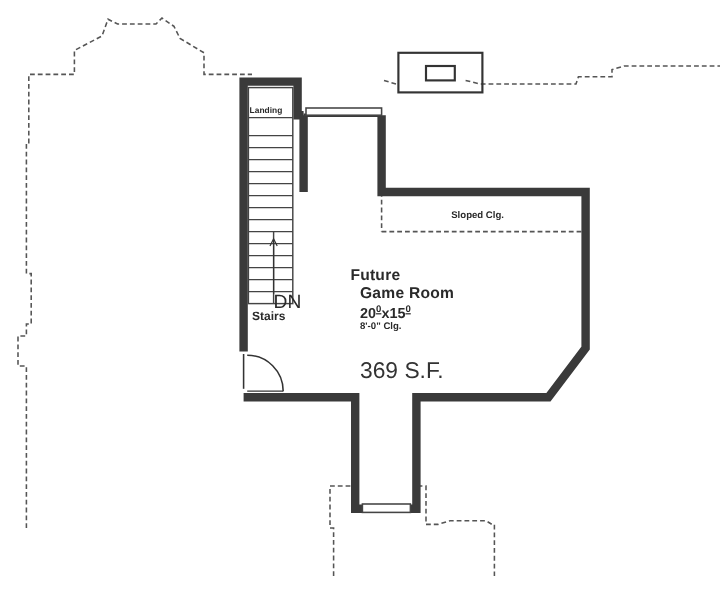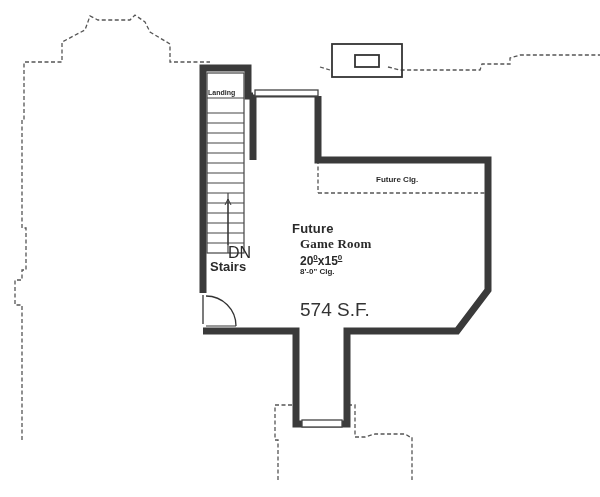--- a/index.html
+++ b/index.html
@@ -5,21 +5,21 @@
     html, body { margin:0; padding:0; background:#ffffff; }
     body { width:600px; height:497px; position:relative; overflow:hidden; font-family:"Liberation Sans", sans-serif; }
     #plan { position:absolute; left:0; top:0; width:600px; height:497px; }
     .lbl { position:absolute; color:#2a2a2a; white-space:nowrap; line-height:1; }
     .room-name { font-size:13px; font-weight:bold; letter-spacing:0.2px; }
     .dim { font-size:12px; font-weight:bold;text-align:center; }
     .dim sup { font-size:8px; vertical-align:5px; text-decoration:underline; }
     .ceil { font-size:8px; font-weight:bold; }
     .area { font-size:19px; font-weight:normal; color:#333; }
     .small { font-size:8px; font-weight:bold; }
-    .stairs { font-size:13px; font-weight:bold; }
+    .stairs { font-size:10px; font-weight:bold; }
     .dn { font-size:16px; }
   </style>
 </head>
 <body>
 
 <svg id="plan" viewBox="0 0 600 497" xmlns="http://www.w3.org/2000/svg">
 
   <g fill="none" stroke="#555" stroke-width="1.3" stroke-dasharray="4,2.5">
     <path d="M22,440 L22,305 L15,305 L15,280 L22,280 L22,270 L26,270 L26,228 L22,228 L22,120 L24,120 L24,62 L62,62 L62,42 L85,30 L90,16 L98,20 L130,20 L135,15 L145,22 L150,32 L170,44 L170,62 L210,62"></path>
     <path d="M388,67 L400,70 L480,70 L482,64 L510,64 L510,58 L520,55 L600,55"></path>
@@ -77,21 +77,21 @@
     <line x1="203" y1="295" x2="203" y2="324"></line>
     <path d="M206,296 A30,30 0 0 1 236,326"></path>
     <line x1="236" y1="326" x2="206" y2="326" stroke-width="1"></line>
   </g>
 </svg>
 
 <div class="lbl small" style="left:208px; top:89px; font-size:7px;">Landing</div>
 <div class="lbl dn" style="left:228px; top:245px;">DN</div>
 <div class="lbl stairs" style="left:210px; top:260px;">Stairs</div>
 
-<div class="lbl ceil" style="left:376px; top:176px;">Future Clg.</div>
+<div class="lbl ceil" style="left:376px; top:176px;">Sloped Clg.</div>
 
 <div class="lbl room-name" style="left:292px; top:222px;">Future</div>
-<div class="lbl room-name" style="left:300px; top:237px;font-family:Liberation Serif, serif;">Game Room</div>
+<div class="lbl room-name" style="left:300px; top:237px;">Game Room</div>
 <div class="lbl dim" style="left:300px; top:254px;">
   <span>20</span><sup>0</sup><span>x</span><span>15</span><sup>0</sup>
 </div>
 <div class="lbl ceil" style="left:300px; top:268px;">8'-0" Clg.</div>
-<div class="lbl area" style="left:300px; top:300px;">574 S.F.</div>
+<div class="lbl area" style="left:300px; top:300px;">369 S.F.</div>
 
 </body></html>

